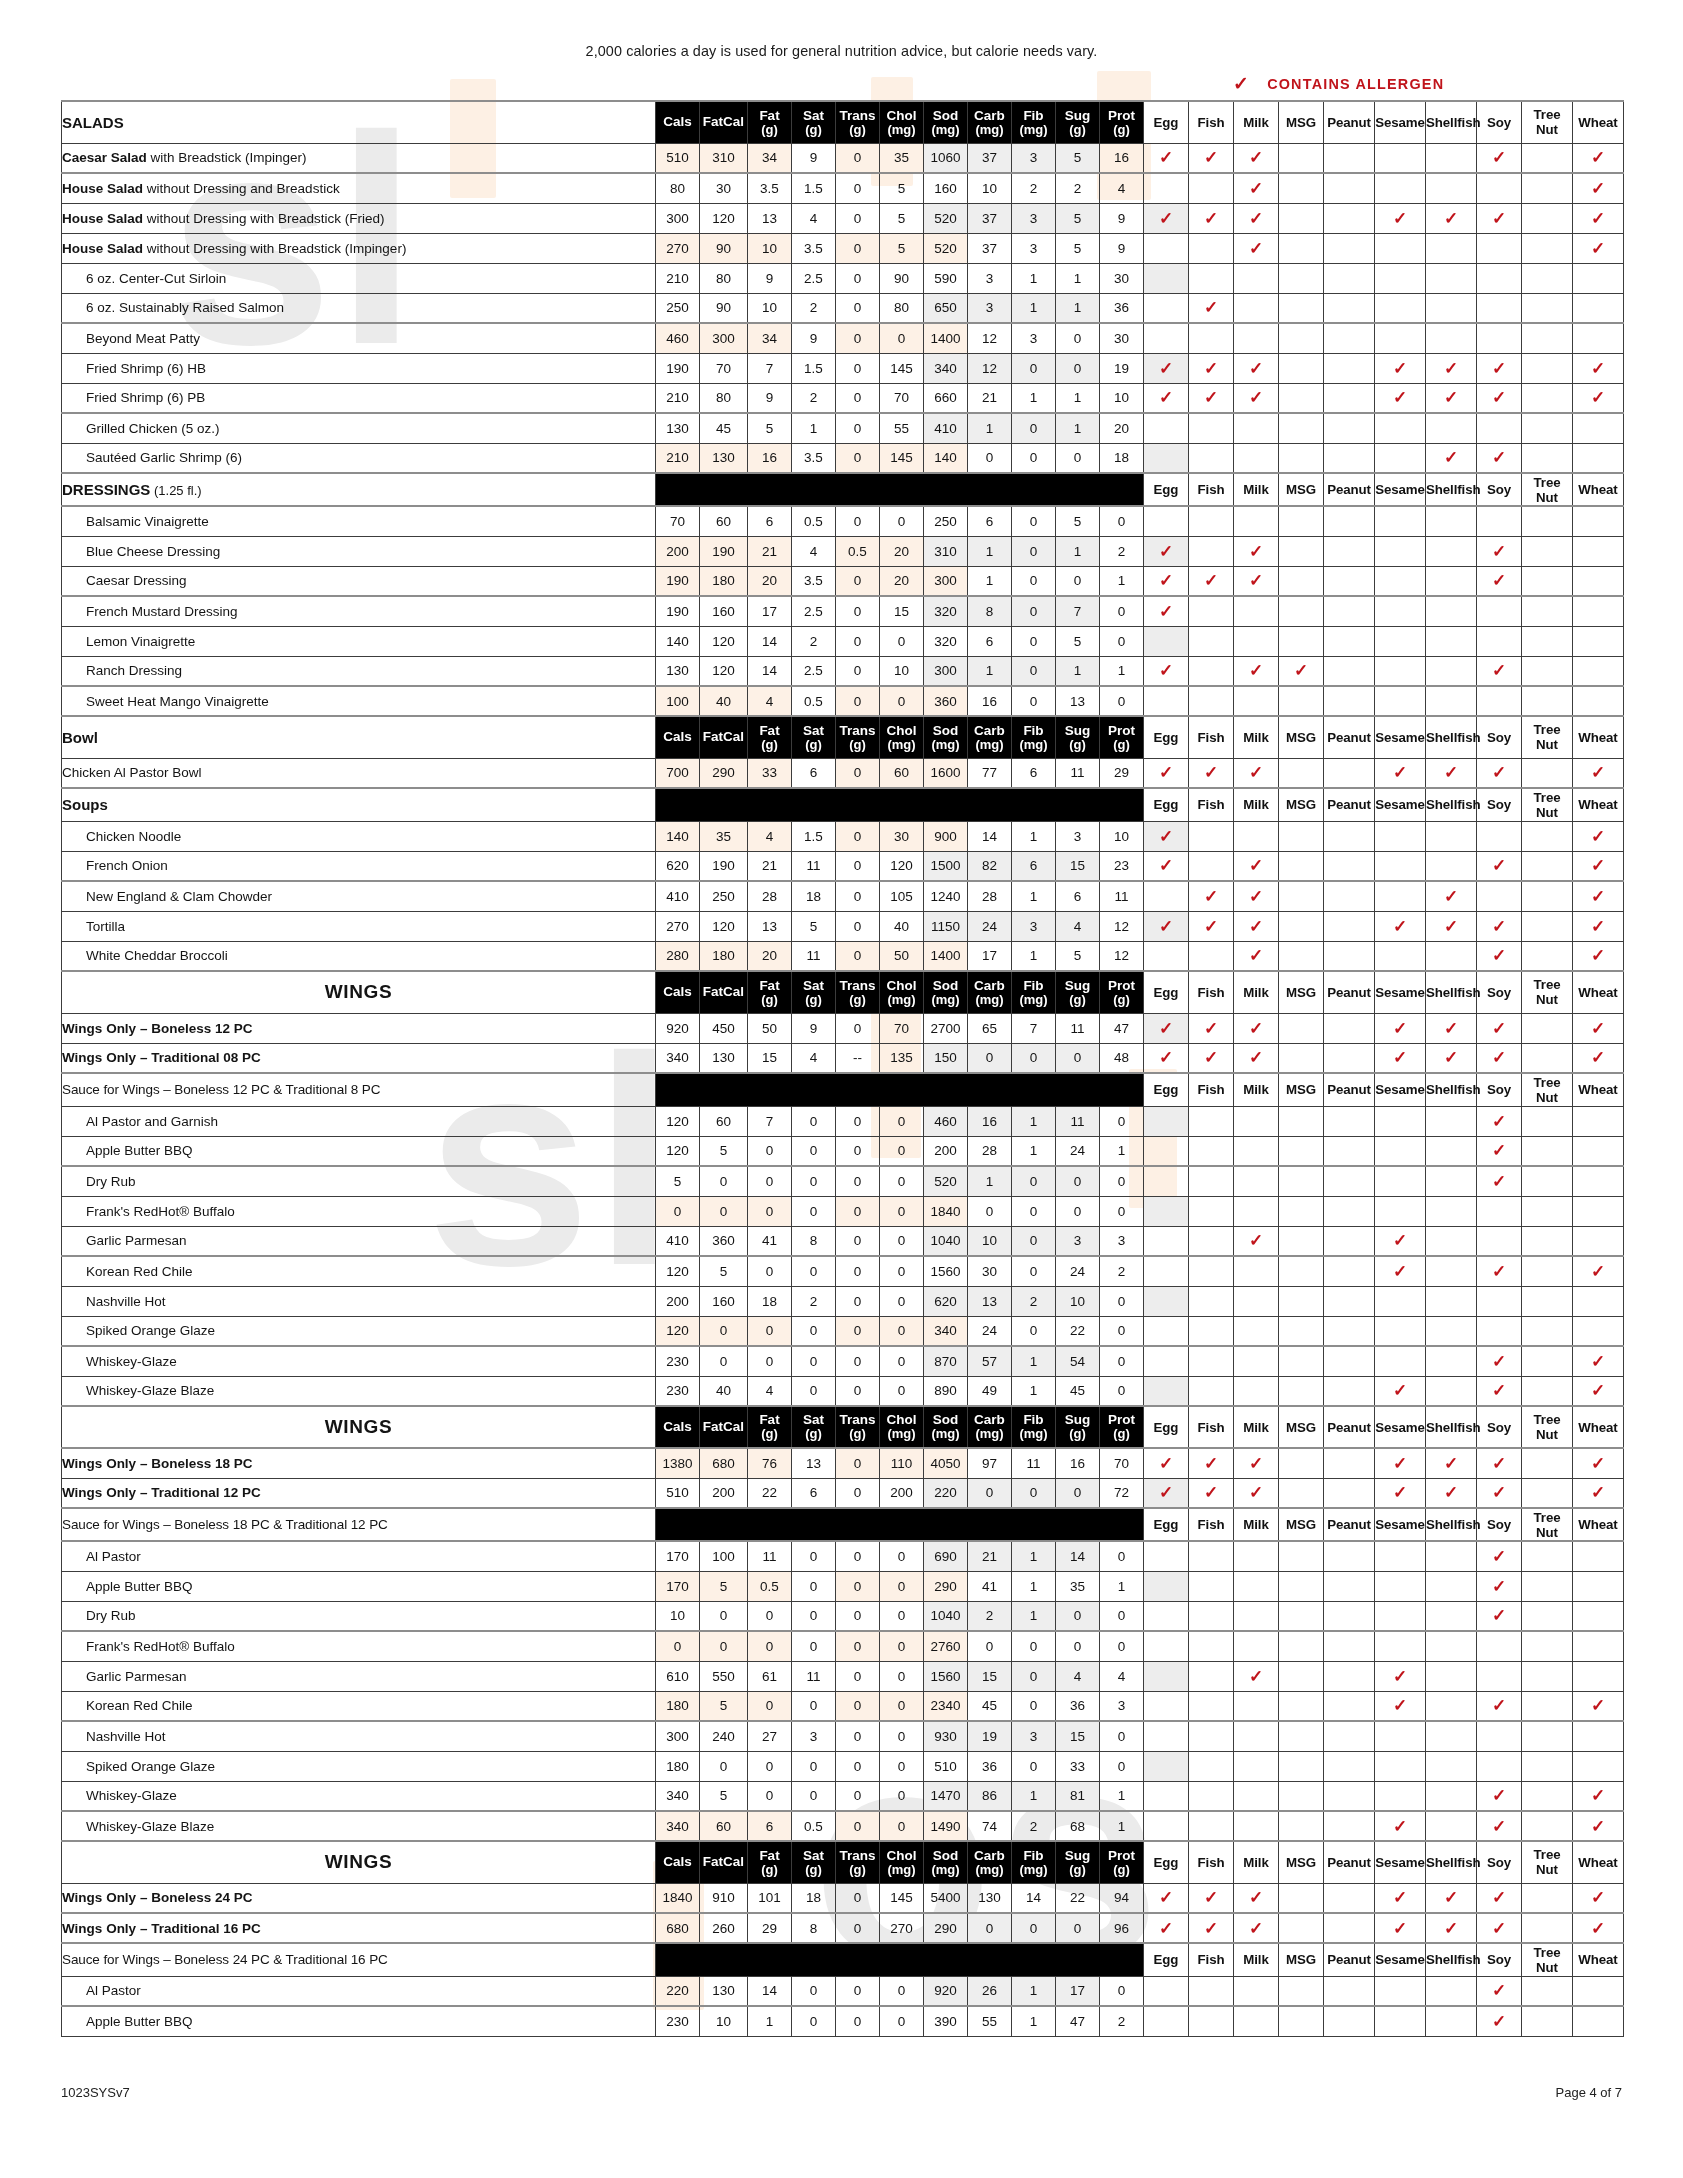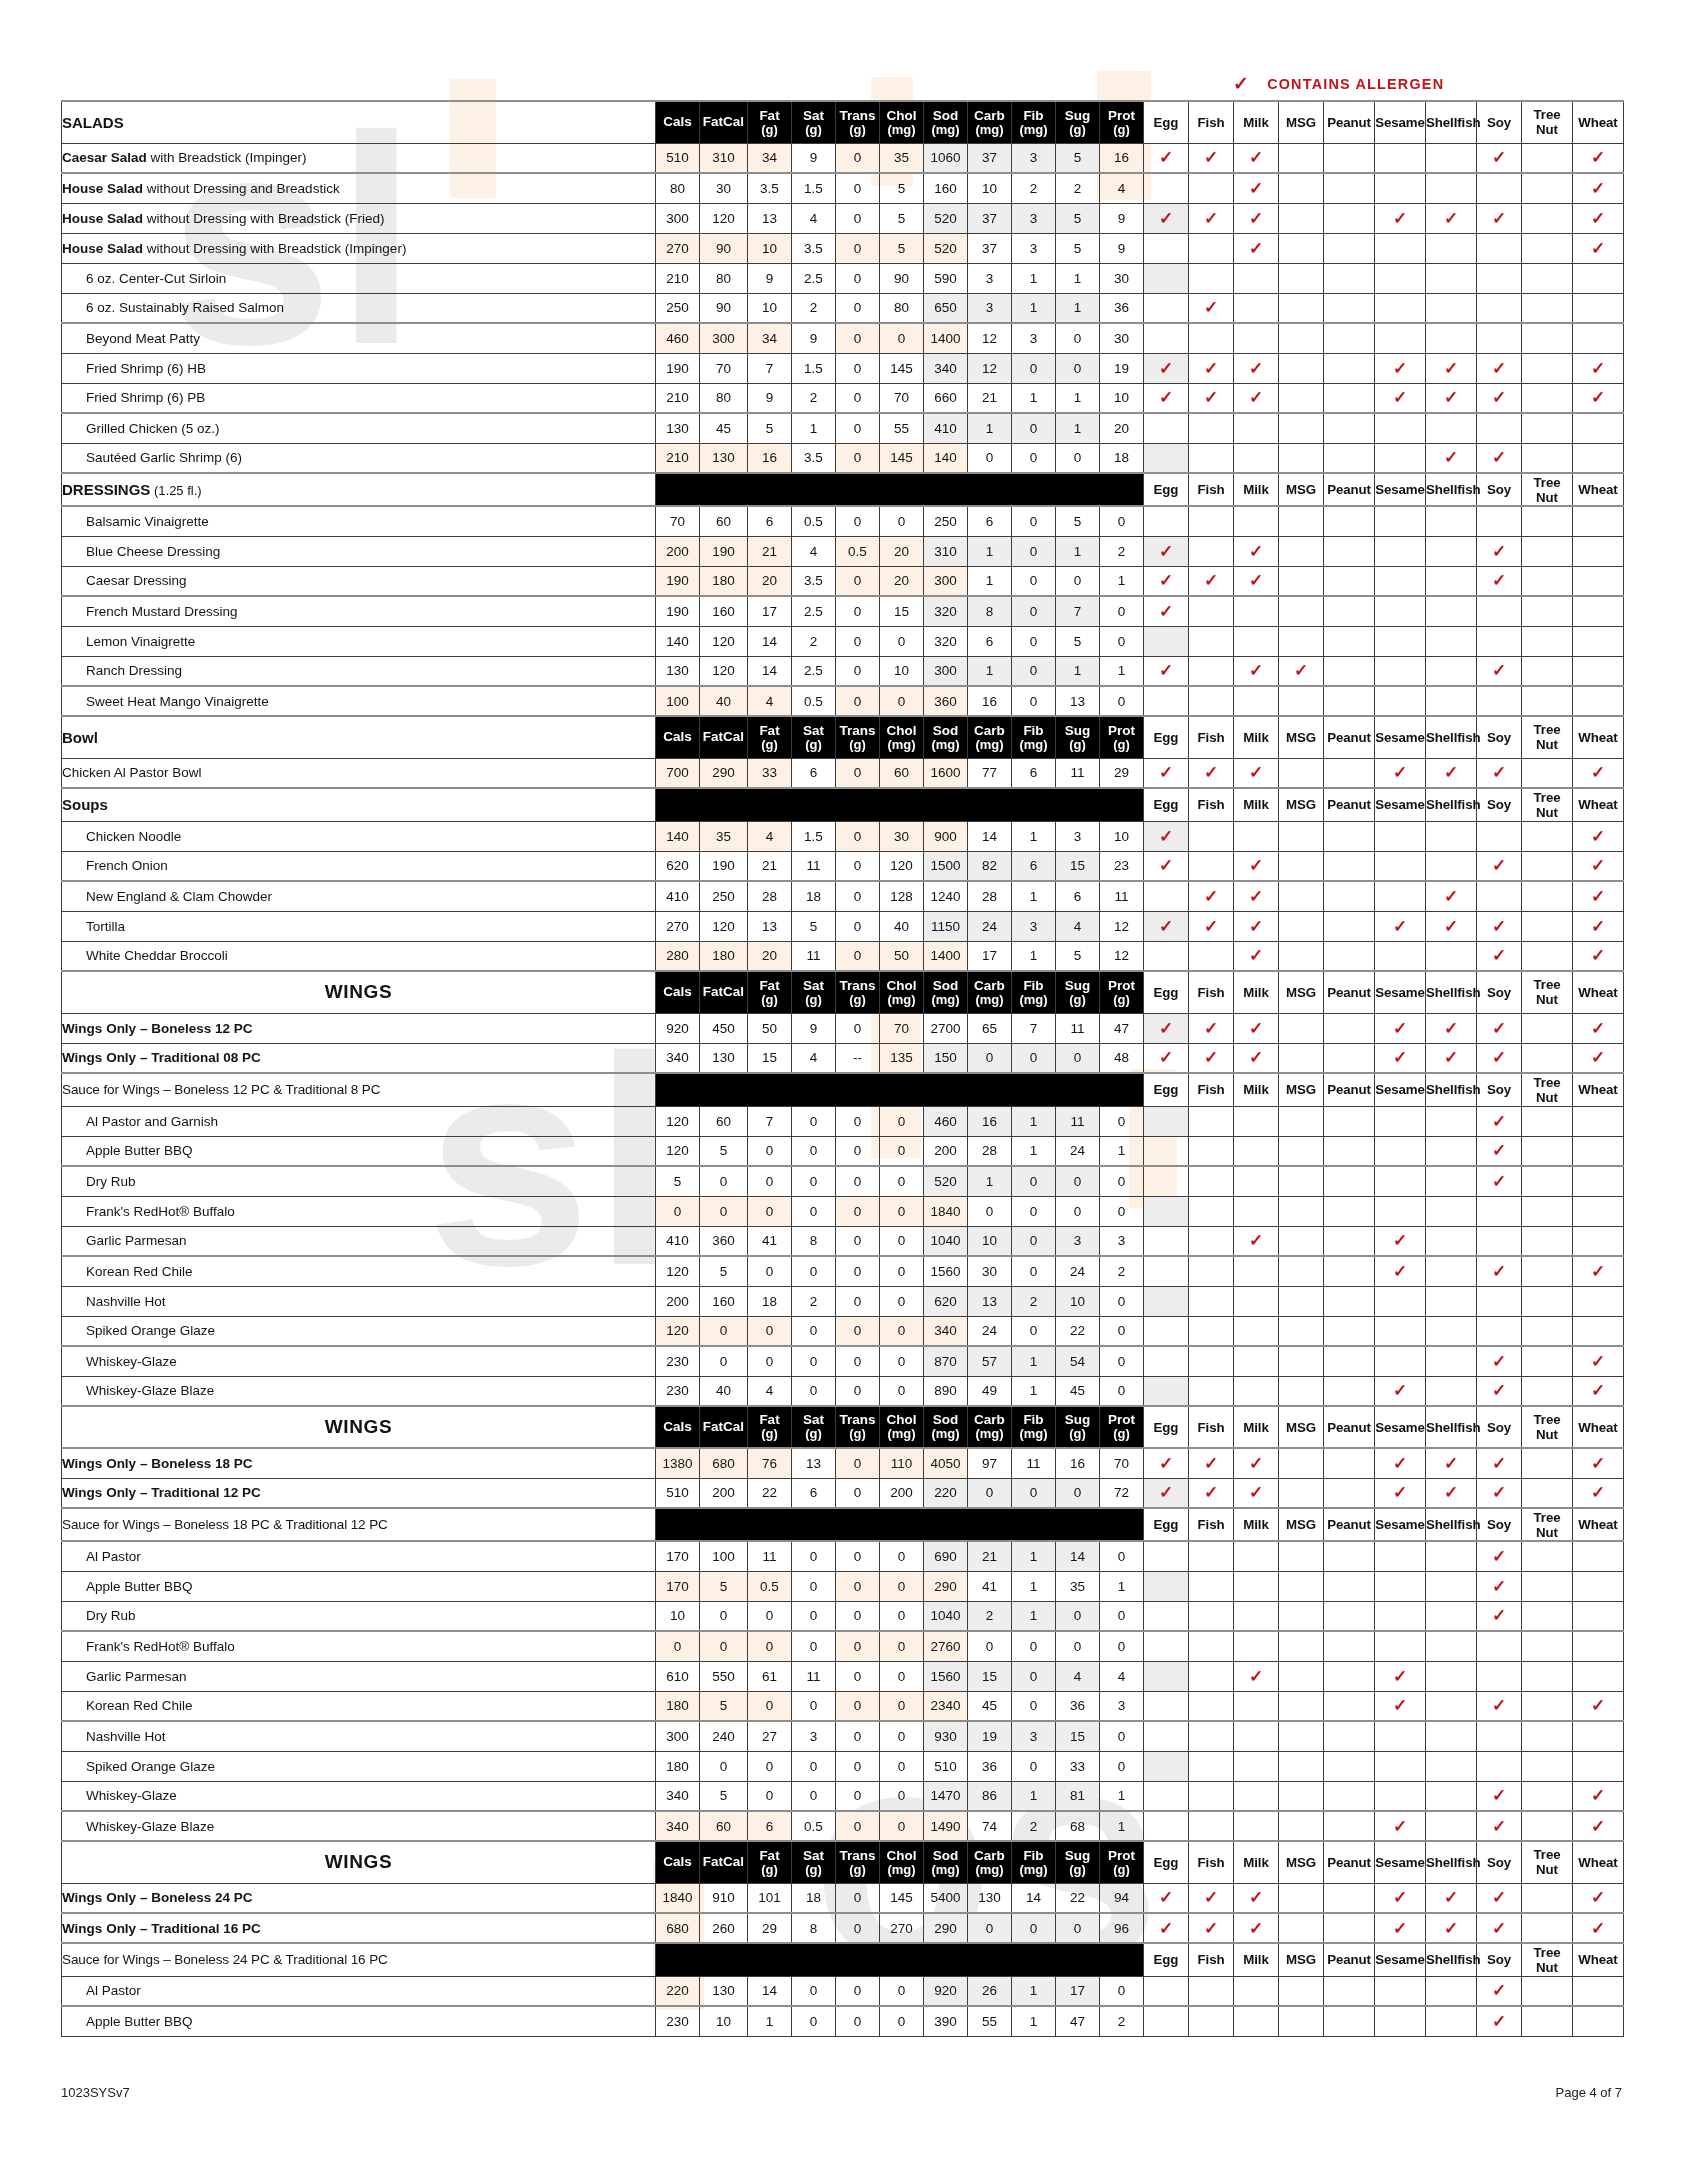--- a/index.html
+++ b/index.html
@@ -117,20 +117,21 @@
   <div class="wm-blob" style="left:1097px;top:71px;width:54px;height:129px;"></div>
   <div class="wm-text wm2">sl</div>
   <div class="wm-blob" style="left:871px;top:1000px;width:50px;height:158px;"></div>
   <div class="wm-blob" style="left:1129px;top:1069px;width:48px;height:139px;"></div>
   <div class="wm-text wm3">os</div>
   <div class="wm-blob" style="left:653px;top:1861px;width:51px;height:149px;"></div>
 </div>
 
 <div class="page">
 
+  <div class="top-note">2,000 calories a day is used for general nutrition advice, but calorie needs vary.</div>
 
   <div class="legend">
     <span class="chk">✓</span><span>CONTAINS ALLERGEN</span>
   </div>
 
   <table class="nutri">
     <colgroup>
       <col class="c-name">
       <col class="c-num">
         <col class="c-num-w">
@@ -735,21 +736,21 @@
           <td class="alg"></td>
           <td class="alg"><span class="chk">✓</span></td>
         </tr>
         <tr class="thick-top">
           <td class="nm ind1">New England &amp; Clam Chowder</td>
           <td class="num">410</td>
           <td class="num">250</td>
           <td class="num">28</td>
           <td class="num">18</td>
           <td class="num">0</td>
-          <td class="num">128</td>
+          <td class="num">105</td>
           <td class="num">1240</td>
           <td class="num">28</td>
           <td class="num">1</td>
           <td class="num">6</td>
           <td class="num">11</td>
           <td class="alg"></td>
           <td class="alg"><span class="chk">✓</span></td>
           <td class="alg"><span class="chk">✓</span></td>
           <td class="alg"></td>
           <td class="alg"></td>

